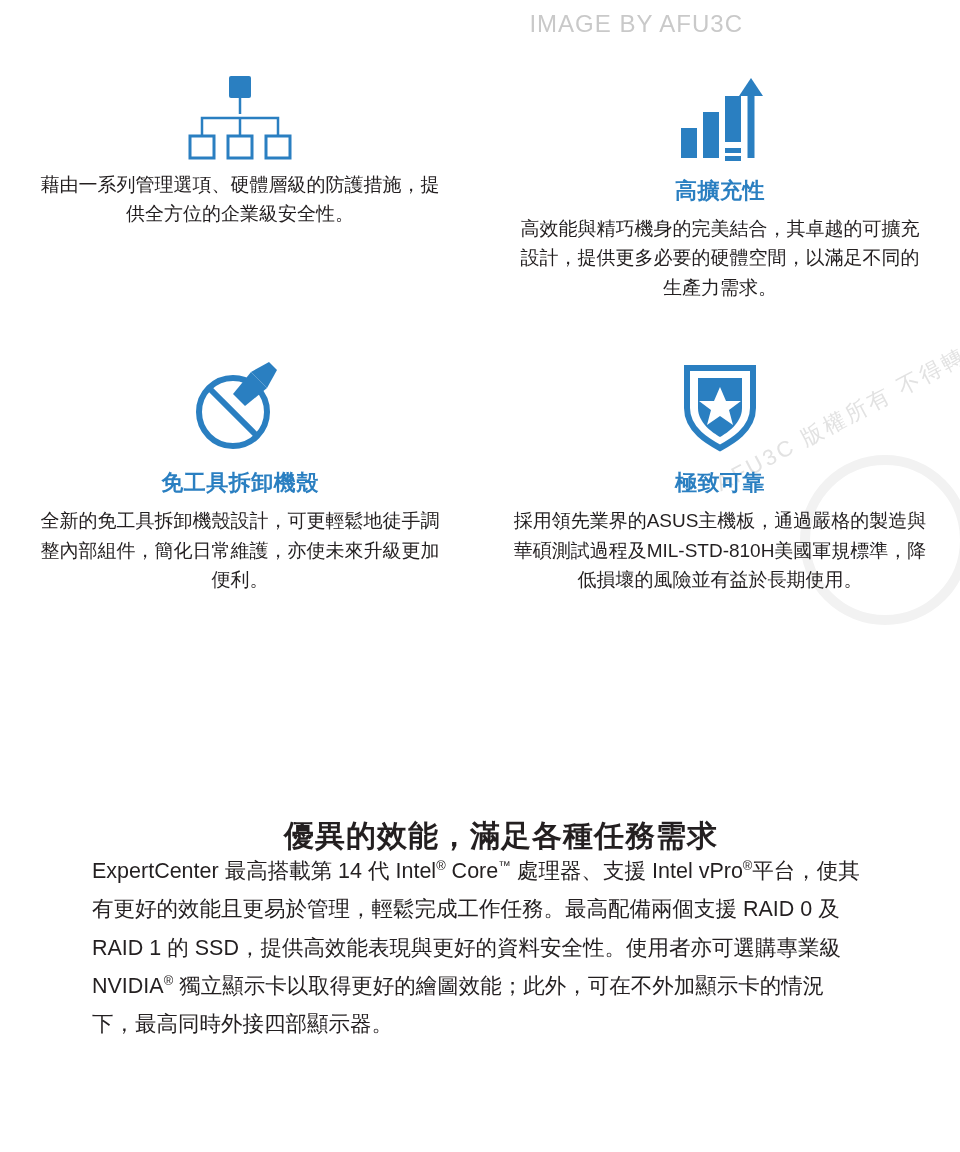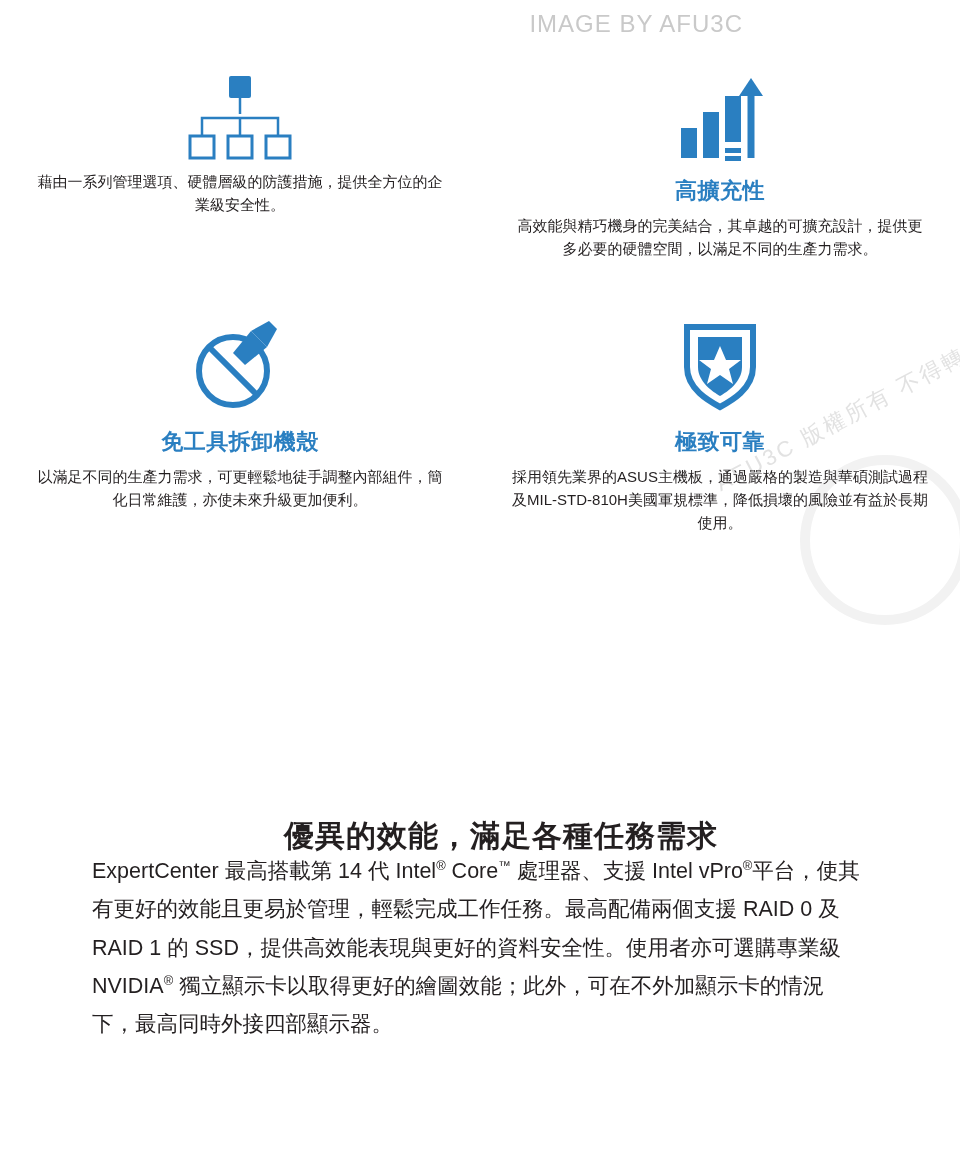--- a/index.html
+++ b/index.html
@@ -80,21 +80,21 @@
     justify-content: center;
   }
   .feature-title {
     color: #2a7fc1;
     font-size: 22px;
     font-weight: 700;
     margin-top: 14px;
     letter-spacing: 0.5px;
   }
   .feature-desc {
-    font-size: 15px;
+    font-size: 19px;
     line-height: 1.55;
     color: #231f20;
     margin-top: 8px;
     text-align: center;
   }
   .row2 .feature-icon { height: 100px; }
   .features .row2 { margin-top: 52px; }
 
   
   .section-heading {
@@ -170,21 +170,21 @@
     <div class="feature row2">
       <div class="feature-icon">
         <svg width="110" height="96" viewBox="0 0 110 96" aria-hidden="true">
           <circle cx="48" cy="54" r="34" fill="none" stroke="#2a7fc1" stroke-width="6"></circle>
           <path d="M24 30 L72 78" stroke="#2a7fc1" stroke-width="6" fill="none"></path>
           <path d="M66 14 L84 4 L92 12 L82 30 Z" fill="#2a7fc1"></path>
           <path d="M66 14 L82 30 L60 48 L48 36 Z" fill="#2a7fc1"></path>
         </svg>
       </div>
       <div class="feature-title">免工具拆卸機殼</div>
-      <div class="feature-desc">以滿足不同的生產力需求，可更輕鬆地徒手調整內部組件，簡化日常維護，亦使未來升級更加便利。</div>
+      <div class="feature-desc">全新的免工具拆卸機殼設計，可更輕鬆地徒手調整內部組件，簡化日常維護，亦使未來升級更加便利。</div>
     </div>
 
     <div class="feature row2">
       <div class="feature-icon">
         <svg width="110" height="96" viewBox="0 0 110 96" aria-hidden="true">
           <path d="M22 10 H88 V50 C88 72 66 84 55 90 C44 84 22 72 22 50 Z" fill="none" stroke="#2a7fc1" stroke-width="6"></path>
           <path d="M33 20 H77 V50 C77 65 62 75 55 79 C48 75 33 65 33 50 Z" fill="#2a7fc1"></path>
           <path d="M55 29 L61 43 L76 43 L64 52 L68 67 L55 58 L42 67 L46 52 L34 43 L49 43 Z" fill="#ffffff"></path>
         </svg>
       </div>

